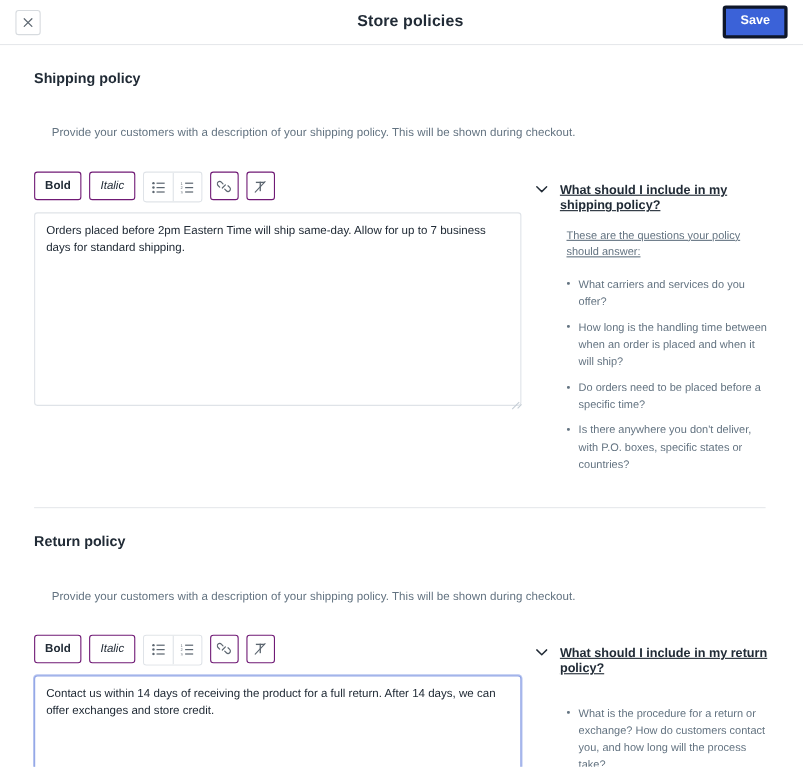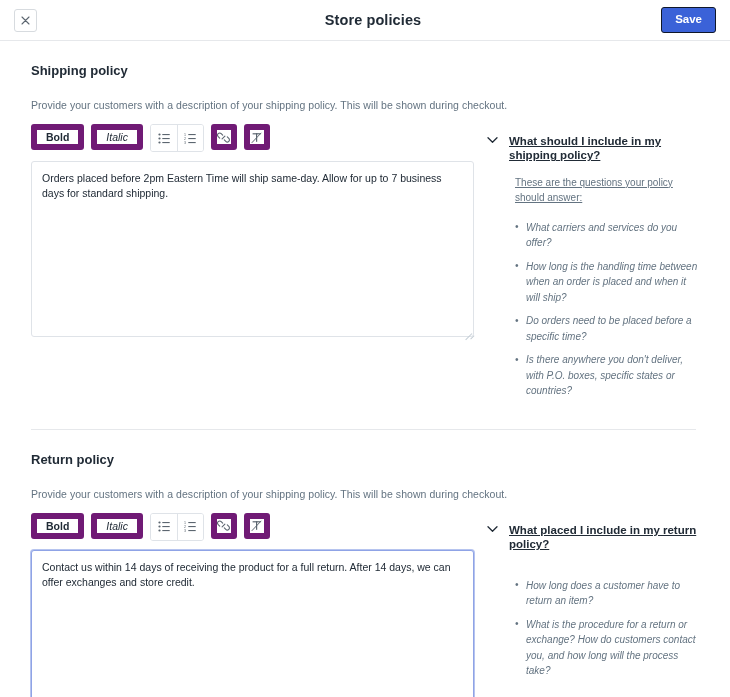--- a/index.html
+++ b/index.html
@@ -51,21 +51,21 @@
     font-weight: bold;
     color: #212b36;
     letter-spacing: 0.1px;
     pointer-events: none;
     padding-left: 16px;
   }
   .save-btn {
     margin-left: auto;
     background: #3b62d8;
     color: #ffffff;
-    border: 1px solid #0f172a;
+    border: 3px solid #0f172a;
     border-radius: 3px;
     font-size: 11.5px;
     font-weight: bold;
     padding: 5px 13px 6px;
     cursor: pointer;
     font-family: "Liberation Sans", sans-serif;
     position: relative;
     z-index: 2;
     line-height: 1.1;
   }
@@ -78,21 +78,21 @@
   .section-title {
     font-size: 13px;
     font-weight: bold;
     color: #212b36;
     margin: 0;
     padding-top: 22px;
   }
   .section-desc {
     font-size: 10.5px;
     color: #637381;
-    margin: 0;
+    margin: 16px;
     padding-top: 21px;
     letter-spacing: 0.05px;
   }
 
   
   .cols {
     display: flex;
     padding-top: 13px;
   }
   .col-left { width: 443px; flex: 0 0 443px; }
@@ -103,21 +103,21 @@
   }
 
   
   .toolbar {
     display: flex;
     gap: 7px;
   }
   .tb-btn {
     height: 26px;
     min-width: 26px;
-    border: 6px solid #701a75;
+    border: 1px solid #701a75;
     border-radius: 3px;
     background: #ffffff;
     display: flex;
     align-items: center;
     justify-content: center;
     cursor: pointer;
     font-family: "Liberation Sans", sans-serif;
     font-size: 10.5px;
     color: #212b36;
     padding: 0 9px;
@@ -212,21 +212,20 @@
     padding: 0;
     list-style: none;
   }
   .help-list li {
     font-size: 10px;
     color: #637381;
     line-height: 1.55;
     padding-left: 11px;
     position: relative;
     margin-bottom: 8px;
-    font-style: italic;
   }
   .help-list li:before {
     content: "\2022";
     position: absolute;
     left: 0;
     top: -0.5px;
     color: #637381;
   }
 
   
@@ -405,25 +404,24 @@
         </div>
       </div>
 
       <div class="col-right">
         <div class="help-head">
           <span class="chev">
             <svg width="11" height="8" viewBox="0 0 11 8" aria-hidden="true">
               <path d="M1 1.8 L5.5 6.2 L10 1.8" stroke="#212b36" stroke-width="1.3" fill="none" stroke-linecap="round" stroke-linejoin="round"></path>
             </svg>
           </span>
-          <span class="help-title">What placed I include in my return policy?</span>
+          <span class="help-title">What should I include in my return policy?</span>
         </div>
         <div class="help-body">
           <ul class="help-list">
-            <li>How long does a customer have to return an item?</li>
             <li>What is the procedure for a return or exchange? How do customers contact you, and how long will the process take?</li>
 
           </ul>
         </div>
       </div>
     </div>
   </section>
 
 </div>
 

